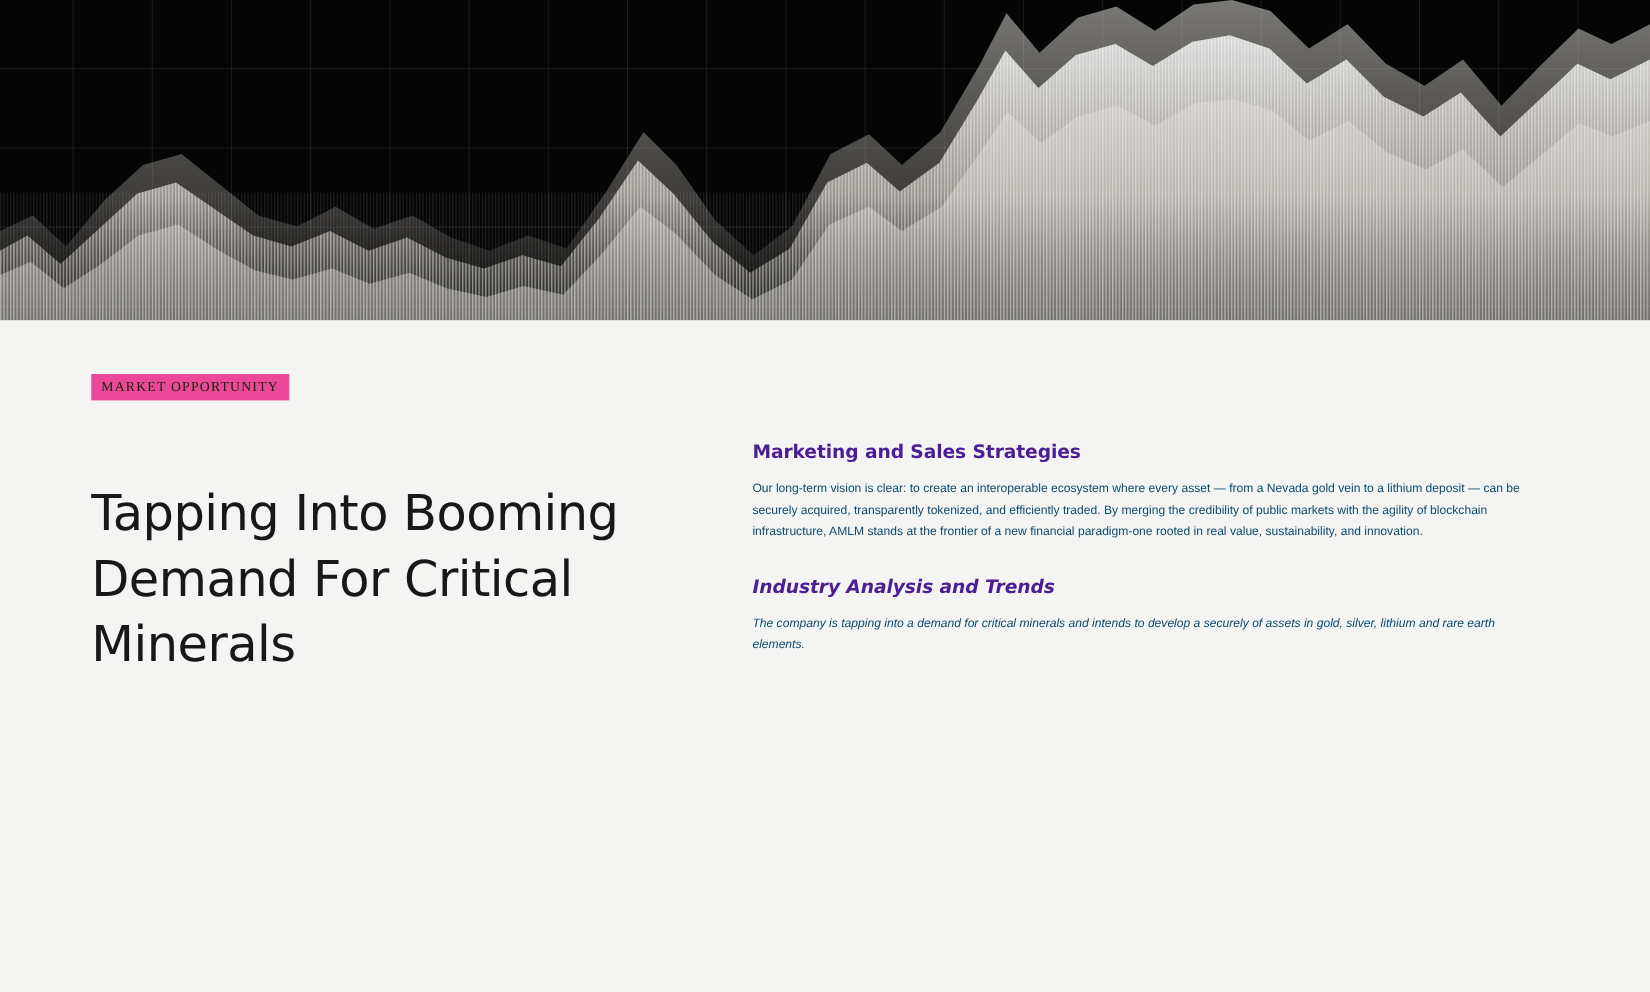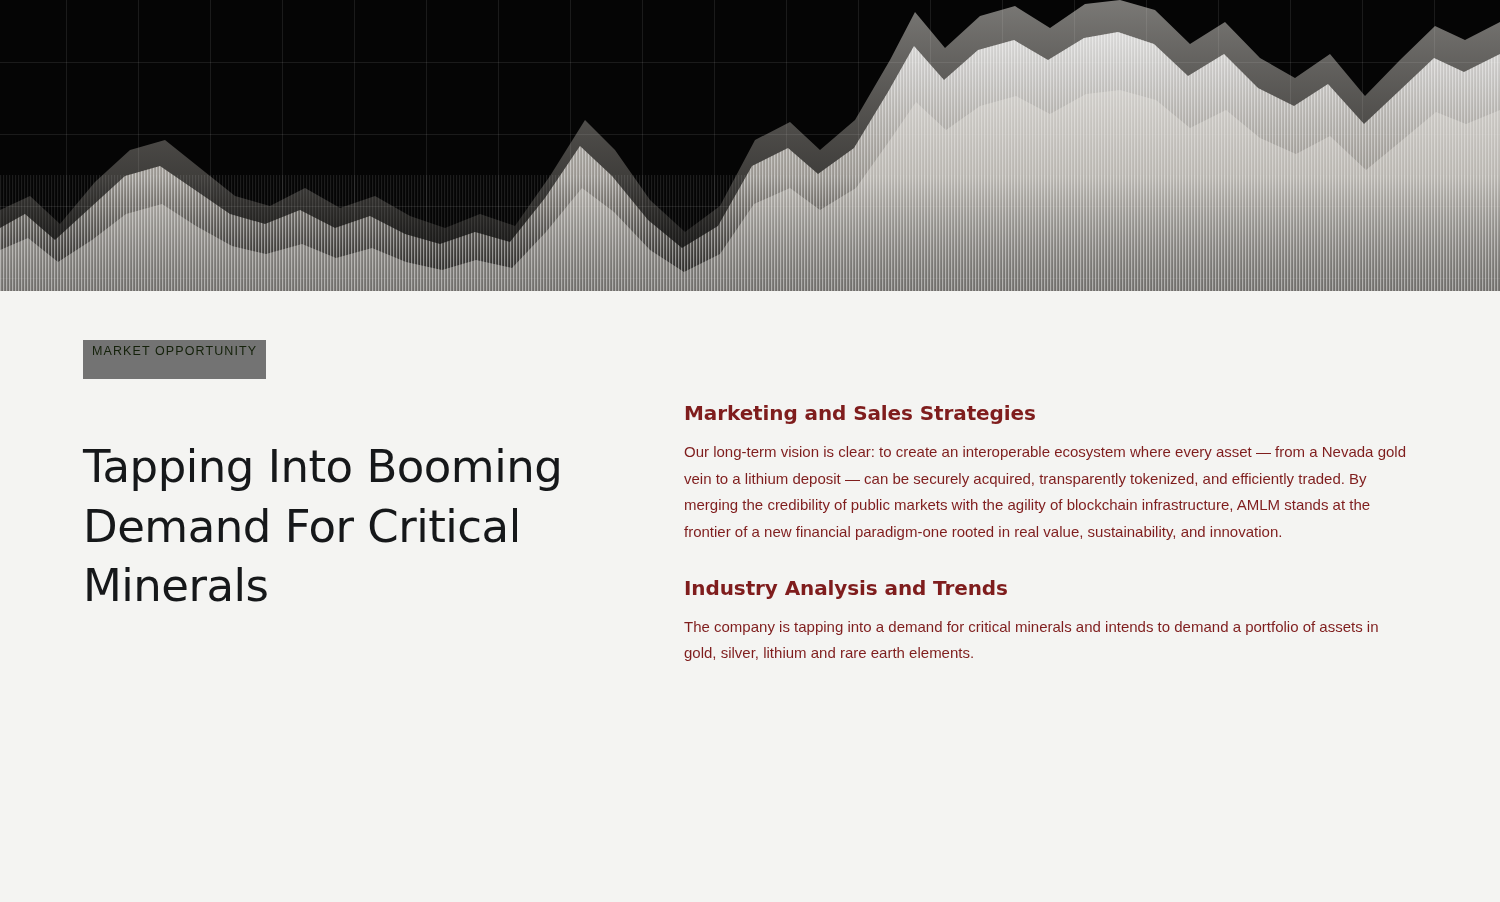--- a/index.html
+++ b/index.html
@@ -46,26 +46,26 @@
     position: relative;
     padding: 0;
   }
   .eyebrow-wrap {
     position: absolute;
     left: 83px;
     top: 49px;
   }
   .eyebrow {
     display: inline-block;
-    background: #737373;
+    background: #ec4899;
     color: #14210a;
-    font-family: Liberation Sans, sans-serif;
+    font-family: Liberation Serif, serif;
     font-size: 12.5px;
     letter-spacing: 1.1px;
-    padding: 5px 9px 21px 9px;
+    padding: 5px 9px 6px 9px;
     line-height: 1;
     white-space: nowrap;
   }
 
   .headline {
     position: absolute;
     left: 83px;
     top: 116px;
     width: 530px;
     font-size: 45px;
@@ -76,37 +76,37 @@
     font-family: "DejaVu Sans", sans-serif;
   }
 
   .body-col {
     position: absolute;
     left: 684px;
     top: 110px;
     width: 740px;
   }
   .sec-title {
-    font-size: 20px;
+    font-size: 17px;
     font-weight: 600;
     letter-spacing: -0.1px;
-    color: #7f1d1d;
+    color: #4c1d95;
     margin: 0 0 14px 0;
     font-family: "DejaVu Sans", sans-serif;
   }
   .sec-body {
-    font-size: 15px;
+    font-size: 11px;
     line-height: 1.78;
-    color: #7f1d1d;
+    color: #0c4a6e;
     margin: 0 0 30px 0;
     max-width: 722px;
     font-weight: 400;
   }
   .sec-body.narrow { max-width: 716px; }
-  .section + .section { margin-top: 15px; }
+  .section + .section { margin-top: 15px; font-style: italic; }
 </style>
 </head>
 <body>
 
 <div class="hero">
   <div class="hero-grid"></div>
   <div class="hero-terrain">
     <svg viewBox="0 0 1500 291" preserveAspectRatio="none" xmlns="http://www.w3.org/2000/svg">
       <defs>
         <linearGradient id="gwhite" x1="0" y1="0" x2="0" y2="1">
@@ -154,20 +154,20 @@
 
   <div class="body-col">
 
     <div class="section">
       <h2 class="sec-title">Marketing and Sales Strategies</h2>
       <p class="sec-body">Our long-term vision is clear: to create an interoperable ecosystem where every asset — from a Nevada gold vein to a lithium deposit — can be securely acquired, transparently tokenized, and efficiently traded. By merging the credibility of public markets with the agility of blockchain infrastructure, AMLM stands at the frontier of a new financial paradigm-one rooted in real value, sustainability, and innovation.</p>
     </div>
 
     <div class="section">
       <h2 class="sec-title">Industry Analysis and Trends</h2>
-      <p class="sec-body narrow">The company is tapping into a demand for critical minerals and intends to demand a portfolio of assets in gold, silver, lithium and rare earth elements.</p>
+      <p class="sec-body narrow">The company is tapping into a demand for critical minerals and intends to develop a securely of assets in gold, silver, lithium and rare earth elements.</p>
     </div>
 
     <div class="section">
     </div>
 
   </div>
 </div>
 
 </body></html>

